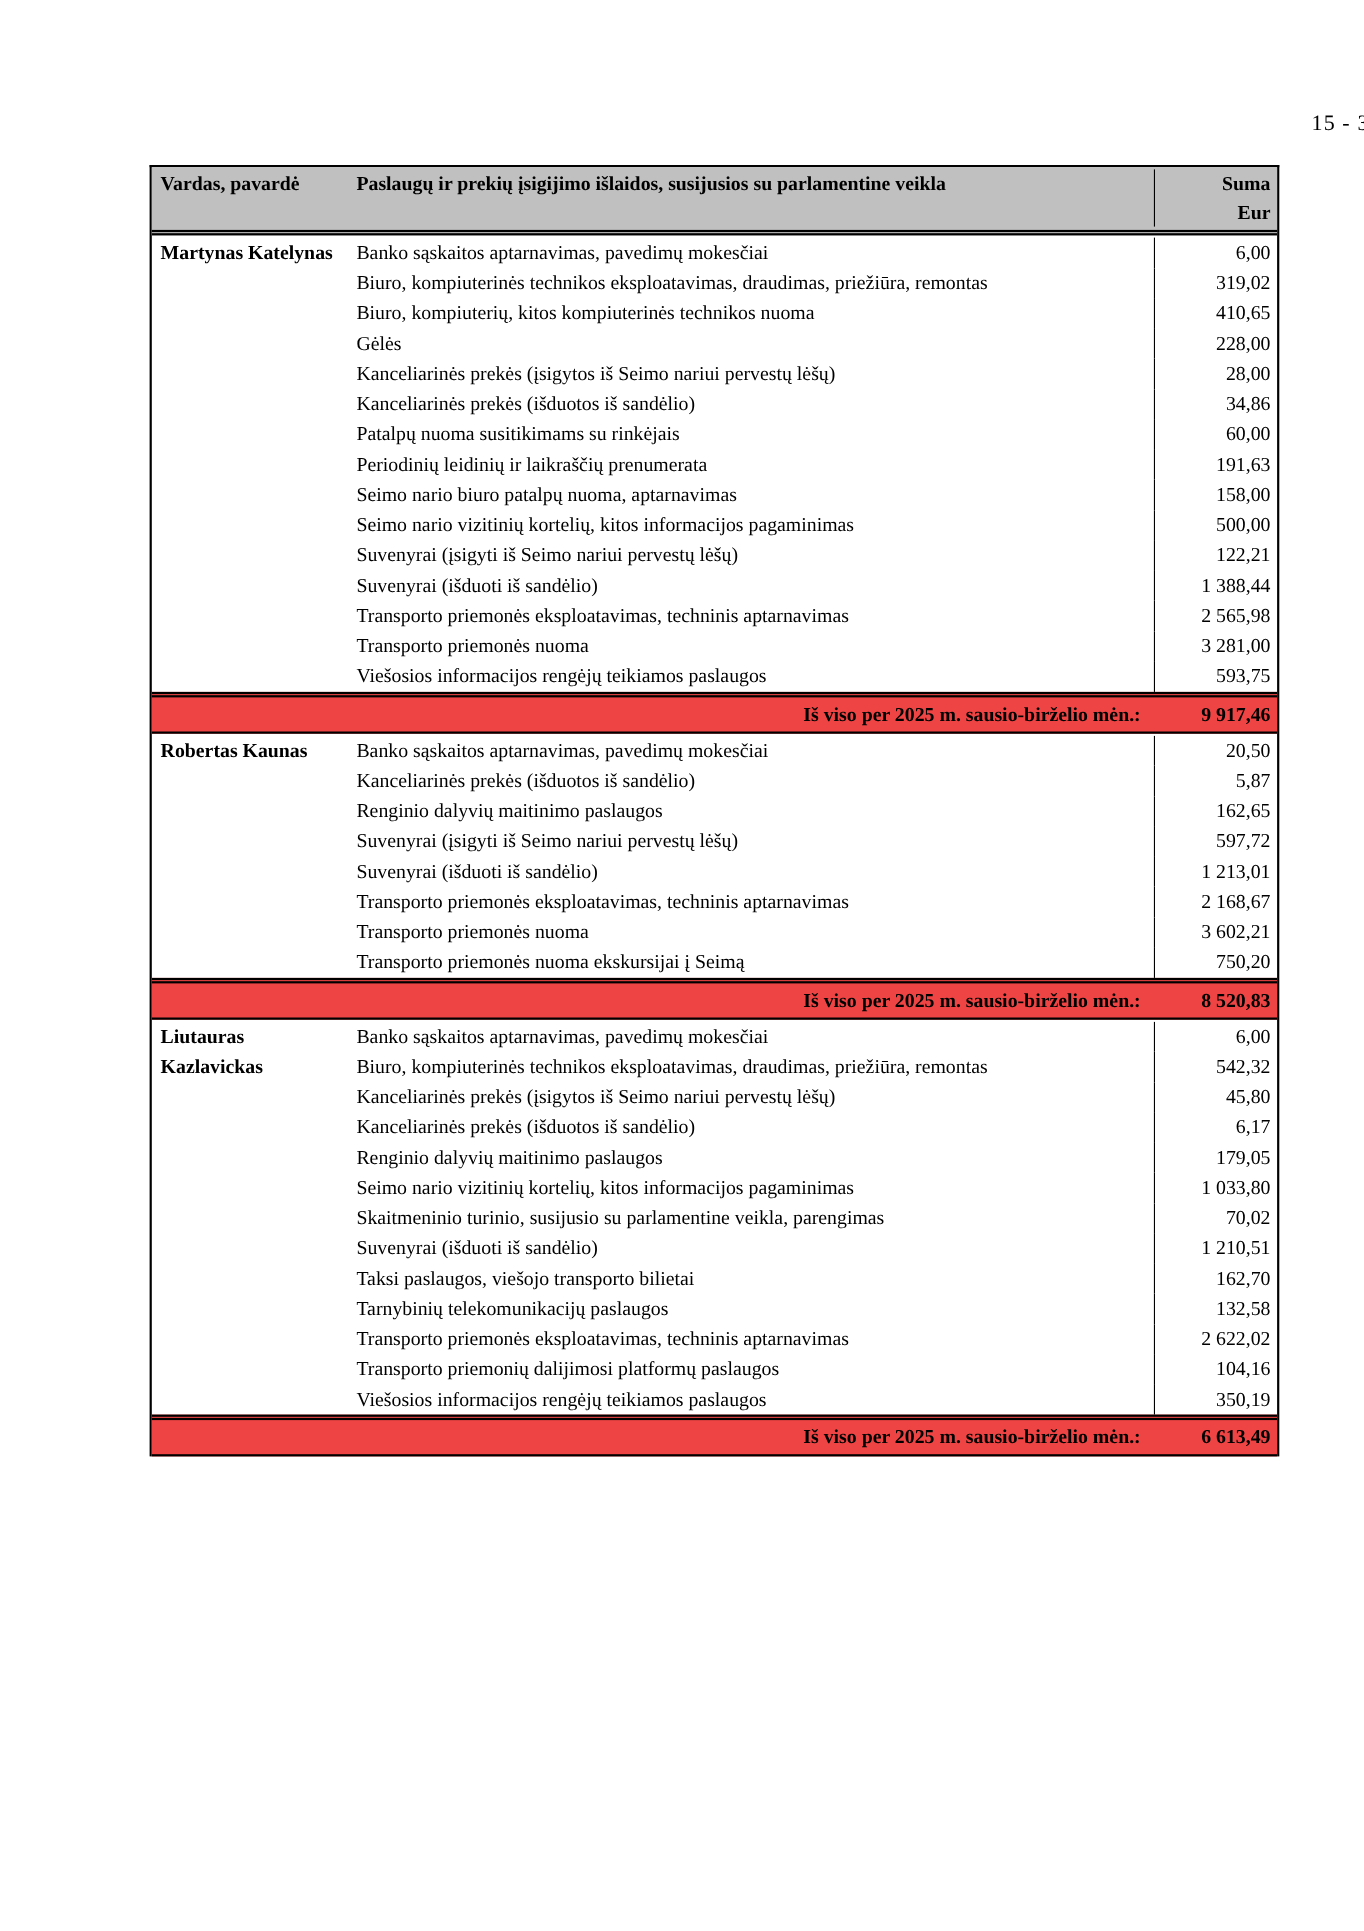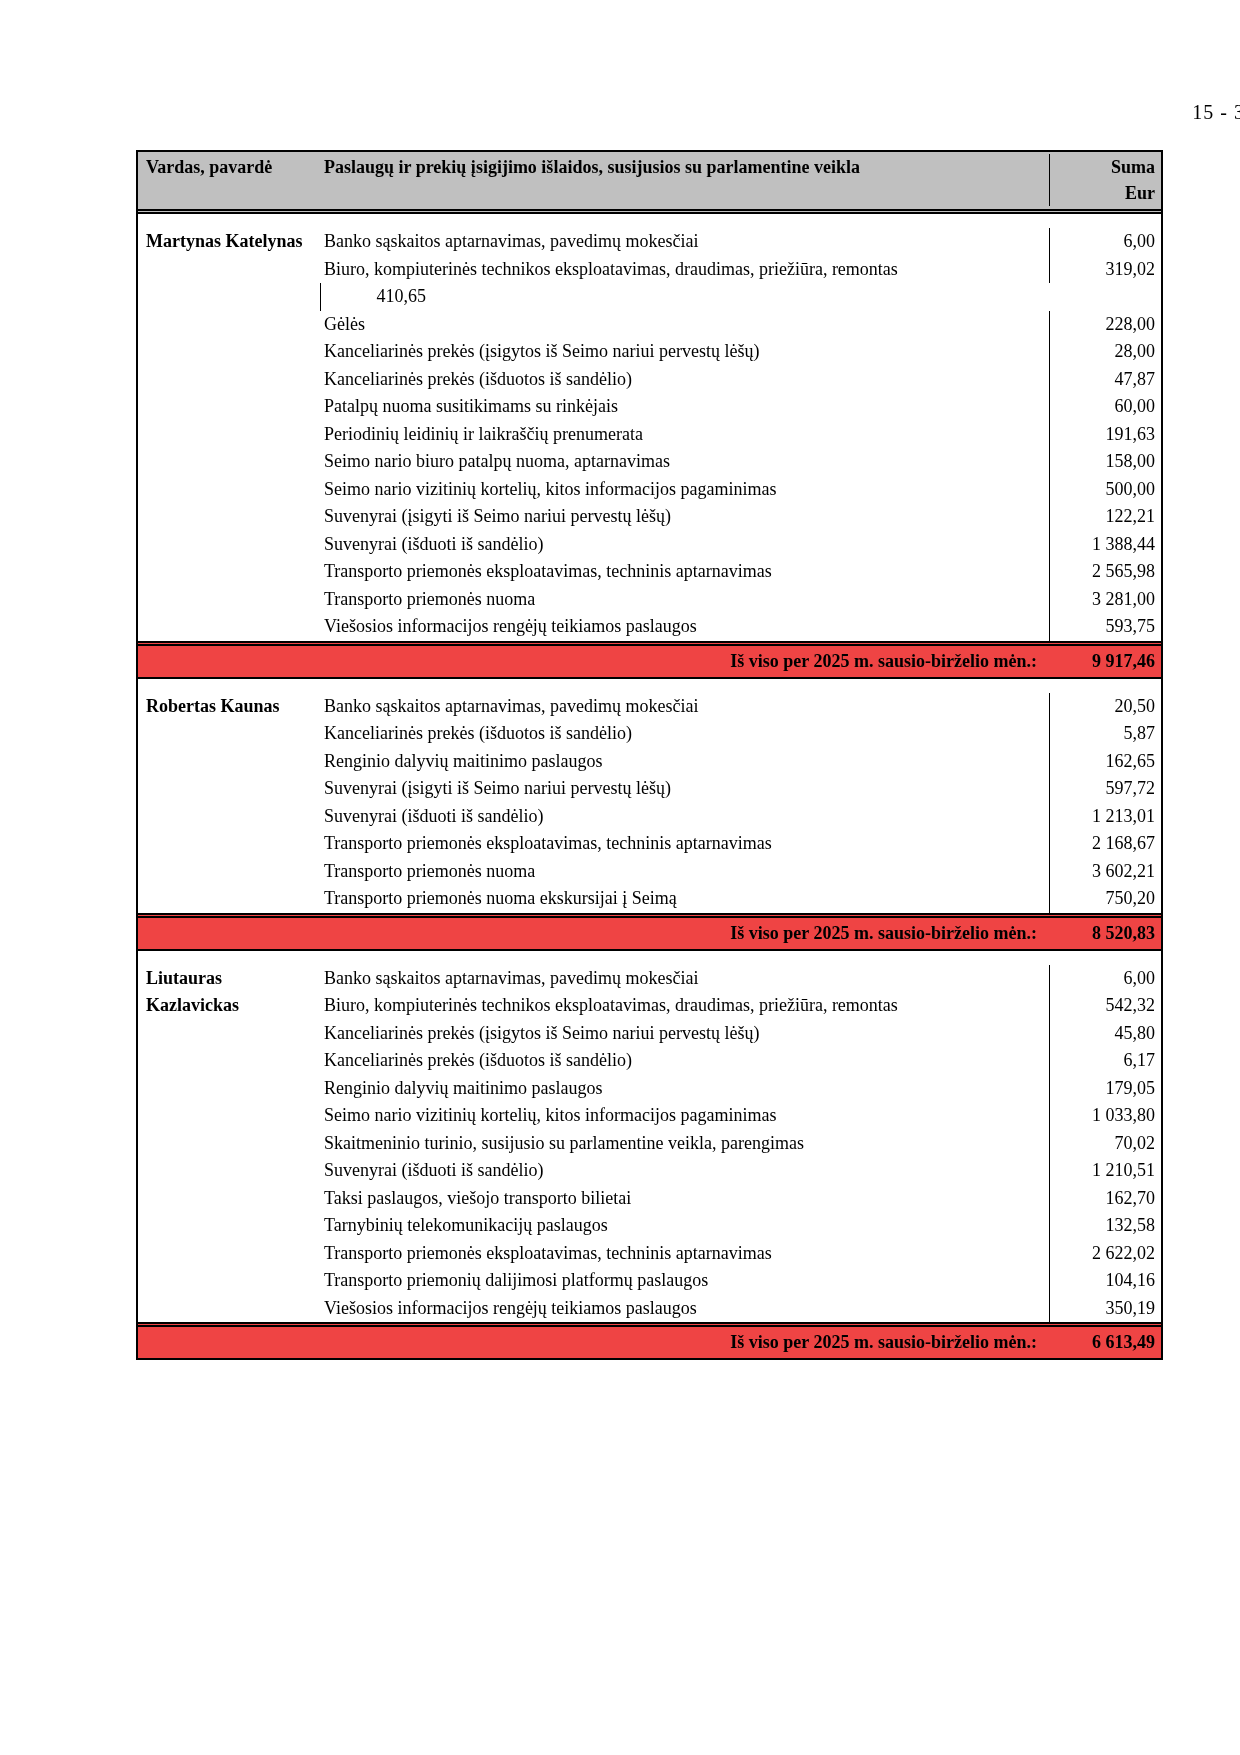--- a/index.html
+++ b/index.html
@@ -26,21 +26,21 @@
     border-bottom: 5px double #000;
     line-height: 26px; padding: 2px 0 3px 0;
   }
   .th-name  { width: 182px; box-sizing: border-box; padding: 0 4px 0 8px; font-weight: bold; }
   .th-expense { flex: 1; box-sizing: border-box; padding: 0 4px; font-weight: bold; }
   .th-sum {
     width: 112px; box-sizing: border-box; border-left: 1px solid #000;
     text-align: right; font-weight: bold; padding: 0 6px 0 2px;
   }
   
-  .section { display: flex; padding-top: 14px; }
+  .section { display: flex; padding-top: 2px; }
   .sec-name {
     width: 182px; box-sizing: border-box; padding: 0 4px 0 8px;
     font-weight: bold; line-height: 27.5px;
   }
   .sec-rows { flex: 1; display: flex; flex-direction: column; }
   .row { display: flex; line-height: 27.5px; }
   .expense { flex: 1; box-sizing: border-box; padding: 0 4px; }
   .amount {
     width: 112px; box-sizing: border-box; border-left: 1px solid #000;
     text-align: right; padding: 0 6px 0 2px;
@@ -80,36 +80,37 @@
     <div class="expense">Banko sąskaitos aptarnavimas, pavedimų mokesčiai</div>
     <div class="amount">6,00</div>
   </div>
 
   <div class="row">
     <div class="expense">Biuro, kompiuterinės technikos eksploatavimas, draudimas, priežiūra, remontas</div>
     <div class="amount">319,02</div>
   </div>
 
   <div class="row">
+    <div class="expense">Biuro, kompiuterių, kitos kompiuterinės technikos nuoma</div>
     <div class="amount">410,65</div>
   </div>
 
   <div class="row">
     <div class="expense">Gėlės</div>
     <div class="amount">228,00</div>
   </div>
 
   <div class="row">
     <div class="expense">Kanceliarinės prekės (įsigytos iš Seimo nariui pervestų lėšų)</div>
     <div class="amount">28,00</div>
   </div>
 
   <div class="row">
     <div class="expense">Kanceliarinės prekės (išduotos iš sandėlio)</div>
-    <div class="amount">47,87</div>
+    <div class="amount">34,86</div>
   </div>
 
   <div class="row">
     <div class="expense">Patalpų nuoma susitikimams su rinkėjais</div>
     <div class="amount">60,00</div>
   </div>
 
   <div class="row">
     <div class="expense">Periodinių leidinių ir laikraščių prenumerata</div>
     <div class="amount">191,63</div>

